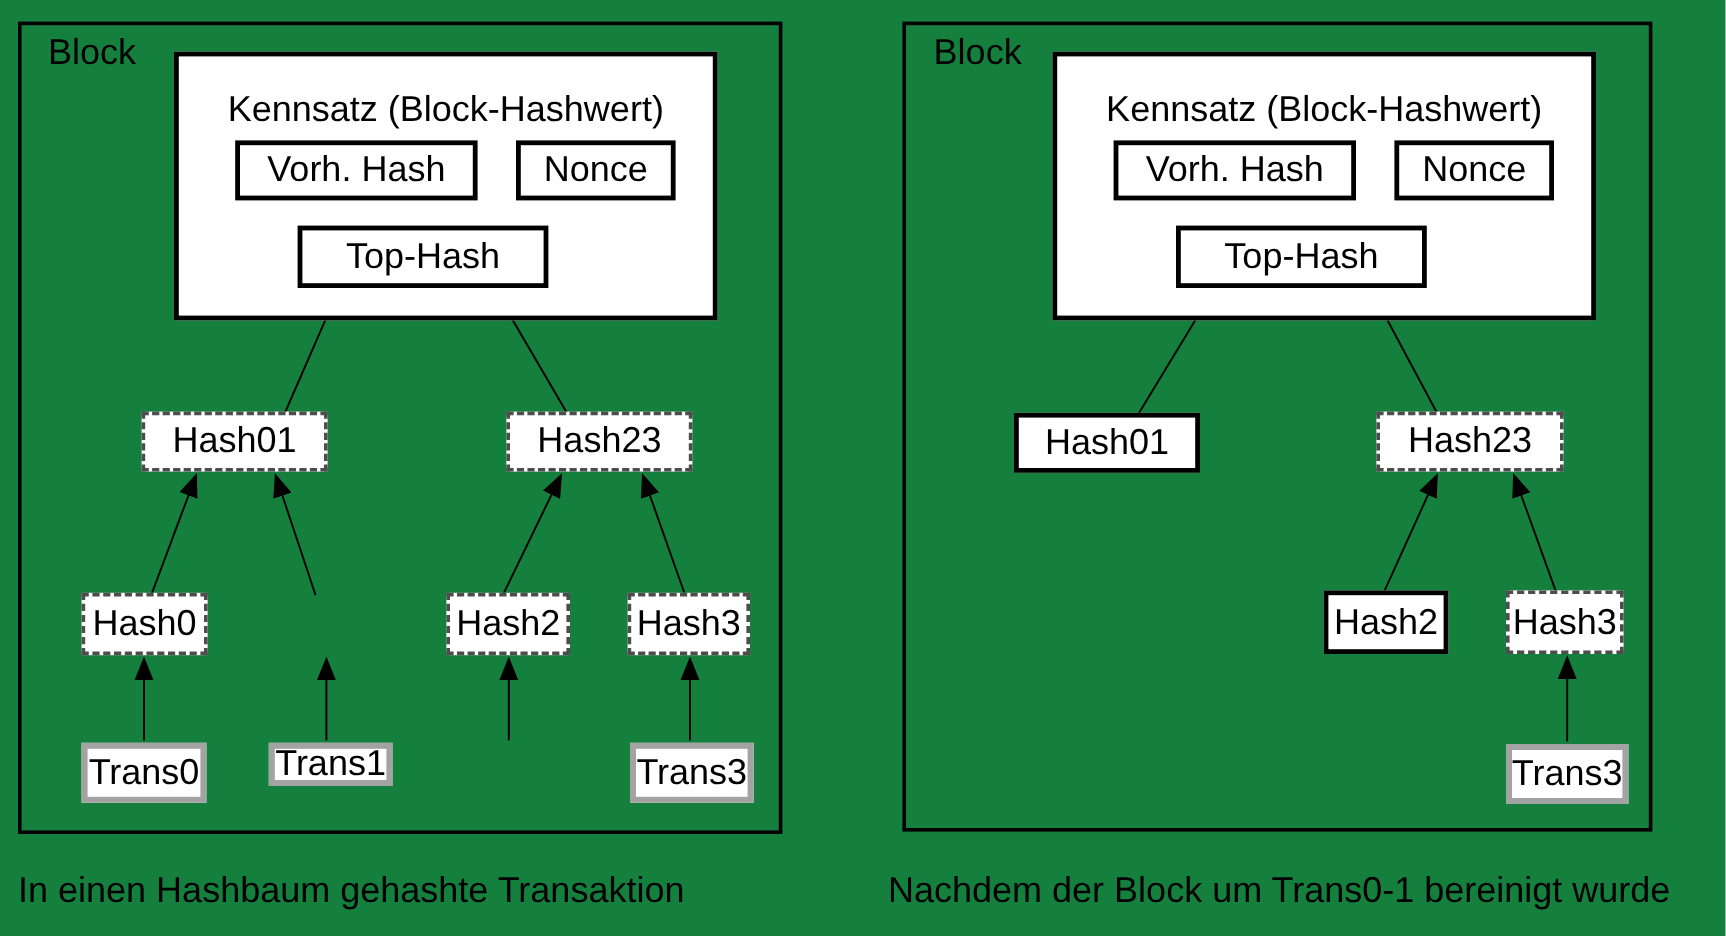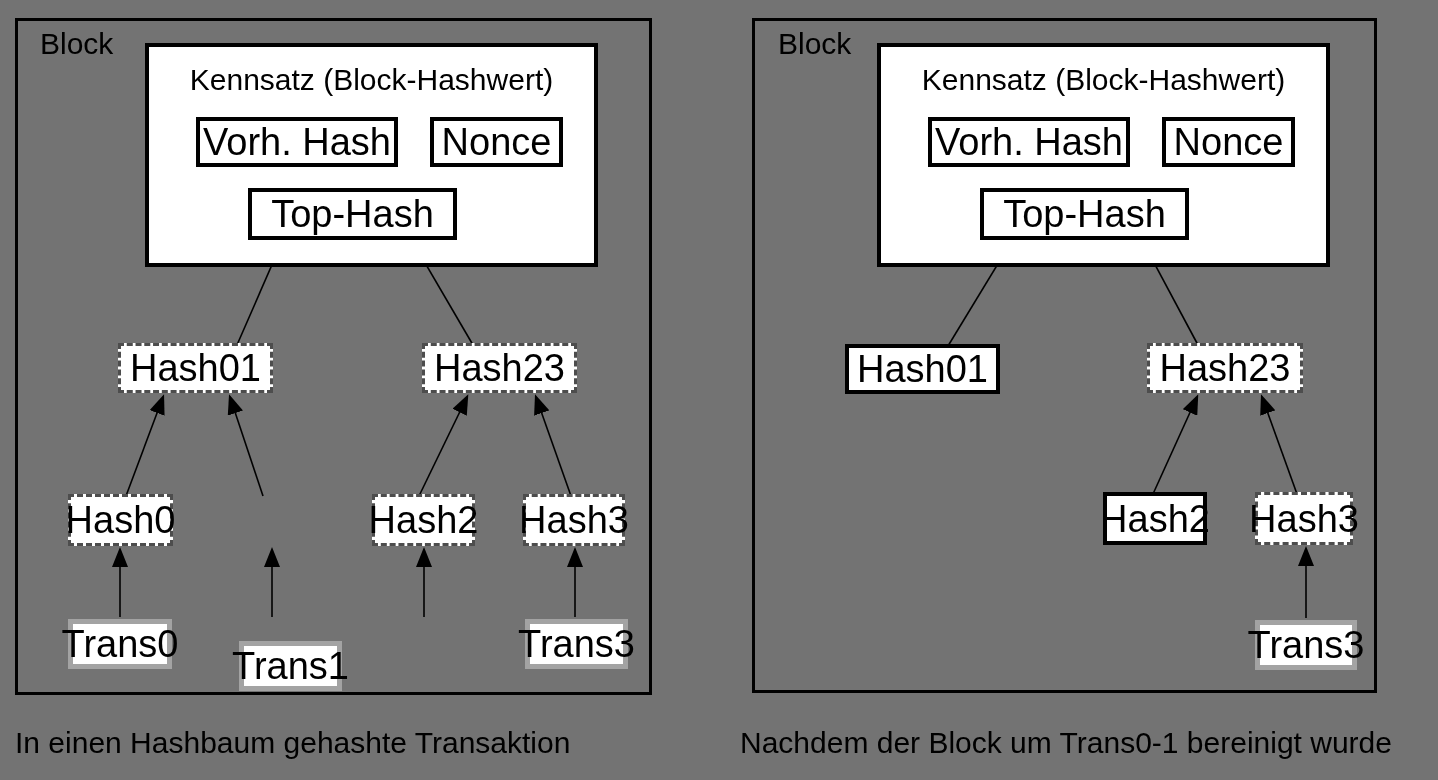--- a/index.html
+++ b/index.html
@@ -1,31 +1,31 @@
 <!DOCTYPE html>
 <html><head>
 <meta charset="utf-8">
 <style>
   html,body{margin:0;padding:0;background:#ffffff;}
   .canvas{
-    position:relative;width:1438px;height:780px;background:#737373;overflow:hidden;
+    position:relative;width:1438px;height:780px;background:#15803d;overflow:hidden;
     font-family:"Liberation Sans", sans-serif;color:#000;
   }
   .arrow-layer{position:absolute;left:0;top:0;}
   .panel{
     position:absolute;box-sizing:border-box;border:3px solid #000;background:transparent;
   }
   .block-label{position:absolute;font-size:30px;line-height:1;}
   .kennsatz{
     position:absolute;box-sizing:border-box;border:4px solid #000;background:#fff;
   }
-  .kennsatz-title{position:absolute;left:0;right:0;top:16px;text-align:center;font-size:30px;}
+  .kennsatz-title{position:absolute;left:0;right:0;top:28px;text-align:center;font-size:30px;}
   .box{
     position:absolute;box-sizing:border-box;display:flex;align-items:center;justify-content:center;
-    background:#fff;font-size:38px;white-space:nowrap;line-height:1;
+    background:#fff;font-size:30px;white-space:nowrap;line-height:1;
   }
   .b-solid{border:5px solid #a3a3a3;}
   .b-thick{border:4px solid #000;}
   .b-dashed{border:3px dashed #4d4d4d;}
   .caption{position:absolute;text-align:left;font-size:30px;}
 </style>
 </head>
 <body>
 
 <div class="canvas">
@@ -66,21 +66,21 @@
     </div>
 
     <div class="box b-dashed" style="left:100px;top:322px;width:155px;height:50px;">Hash01</div>
     <div class="box b-dashed" style="left:404px;top:322px;width:155px;height:50px;">Hash23</div>
 
     <div class="box b-dashed" style="left:50px;top:473px;width:105px;height:52px;">Hash0</div>
     <div class="box b-dashed" style="left:354px;top:473px;width:103px;height:52px;">Hash2</div>
     <div class="box b-dashed" style="left:505px;top:473px;width:102px;height:52px;">Hash3</div>
 
     <div class="box b-solid" style="left:50px;top:598px;width:104px;height:50px;">Trans0</div>
-    <div class="box b-solid" style="left:221px;top:598px;width:103px;height:50px;margin-top:22px;">Trans1</div>
+    <div class="box b-solid" style="left:206px;top:598px;width:103px;height:36px;">Trans1</div>
     <div class="box b-solid" style="left:507px;top:598px;width:103px;height:50px;">Trans3</div>
   </section>
 
   <section class="panel" style="left:752px;top:18px;width:625px;height:675px;">
     <span class="block-label" style="left:23px;top:8px;">Block</span>
 
     <div class="kennsatz" style="left:122px;top:22px;width:453px;height:224px;">
       <div class="kennsatz-title">Kennsatz (Block-Hashwert)</div>
       <div class="box b-thick" style="left:47px;top:70px;width:202px;height:50px;">Vorh. Hash</div>
       <div class="box b-thick" style="left:281px;top:70px;width:133px;height:50px;">Nonce</div>

